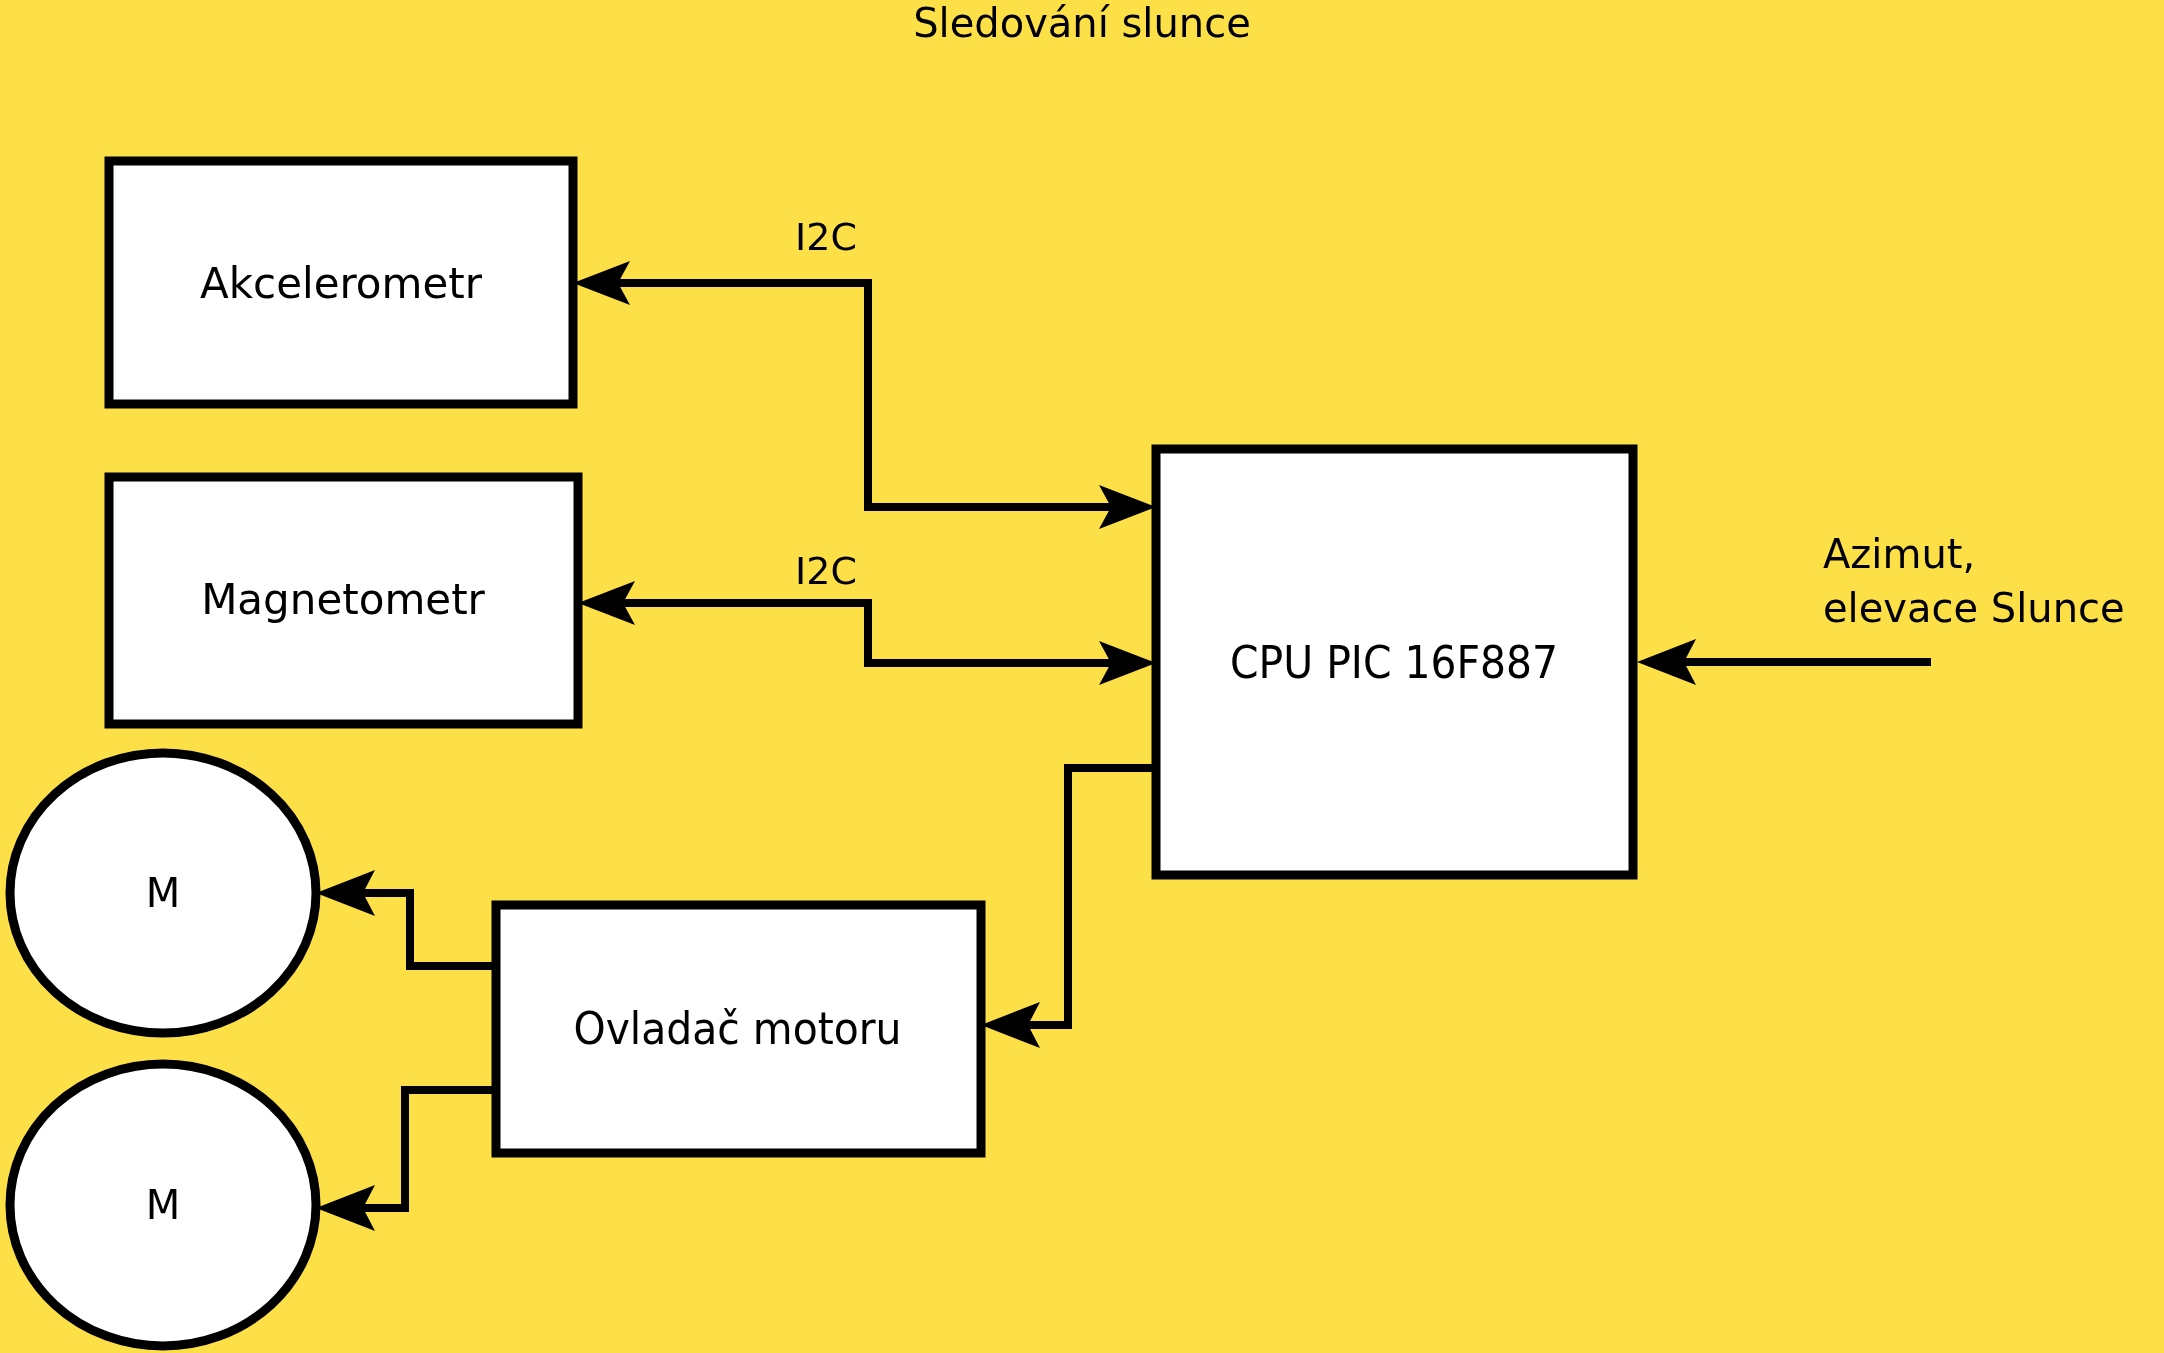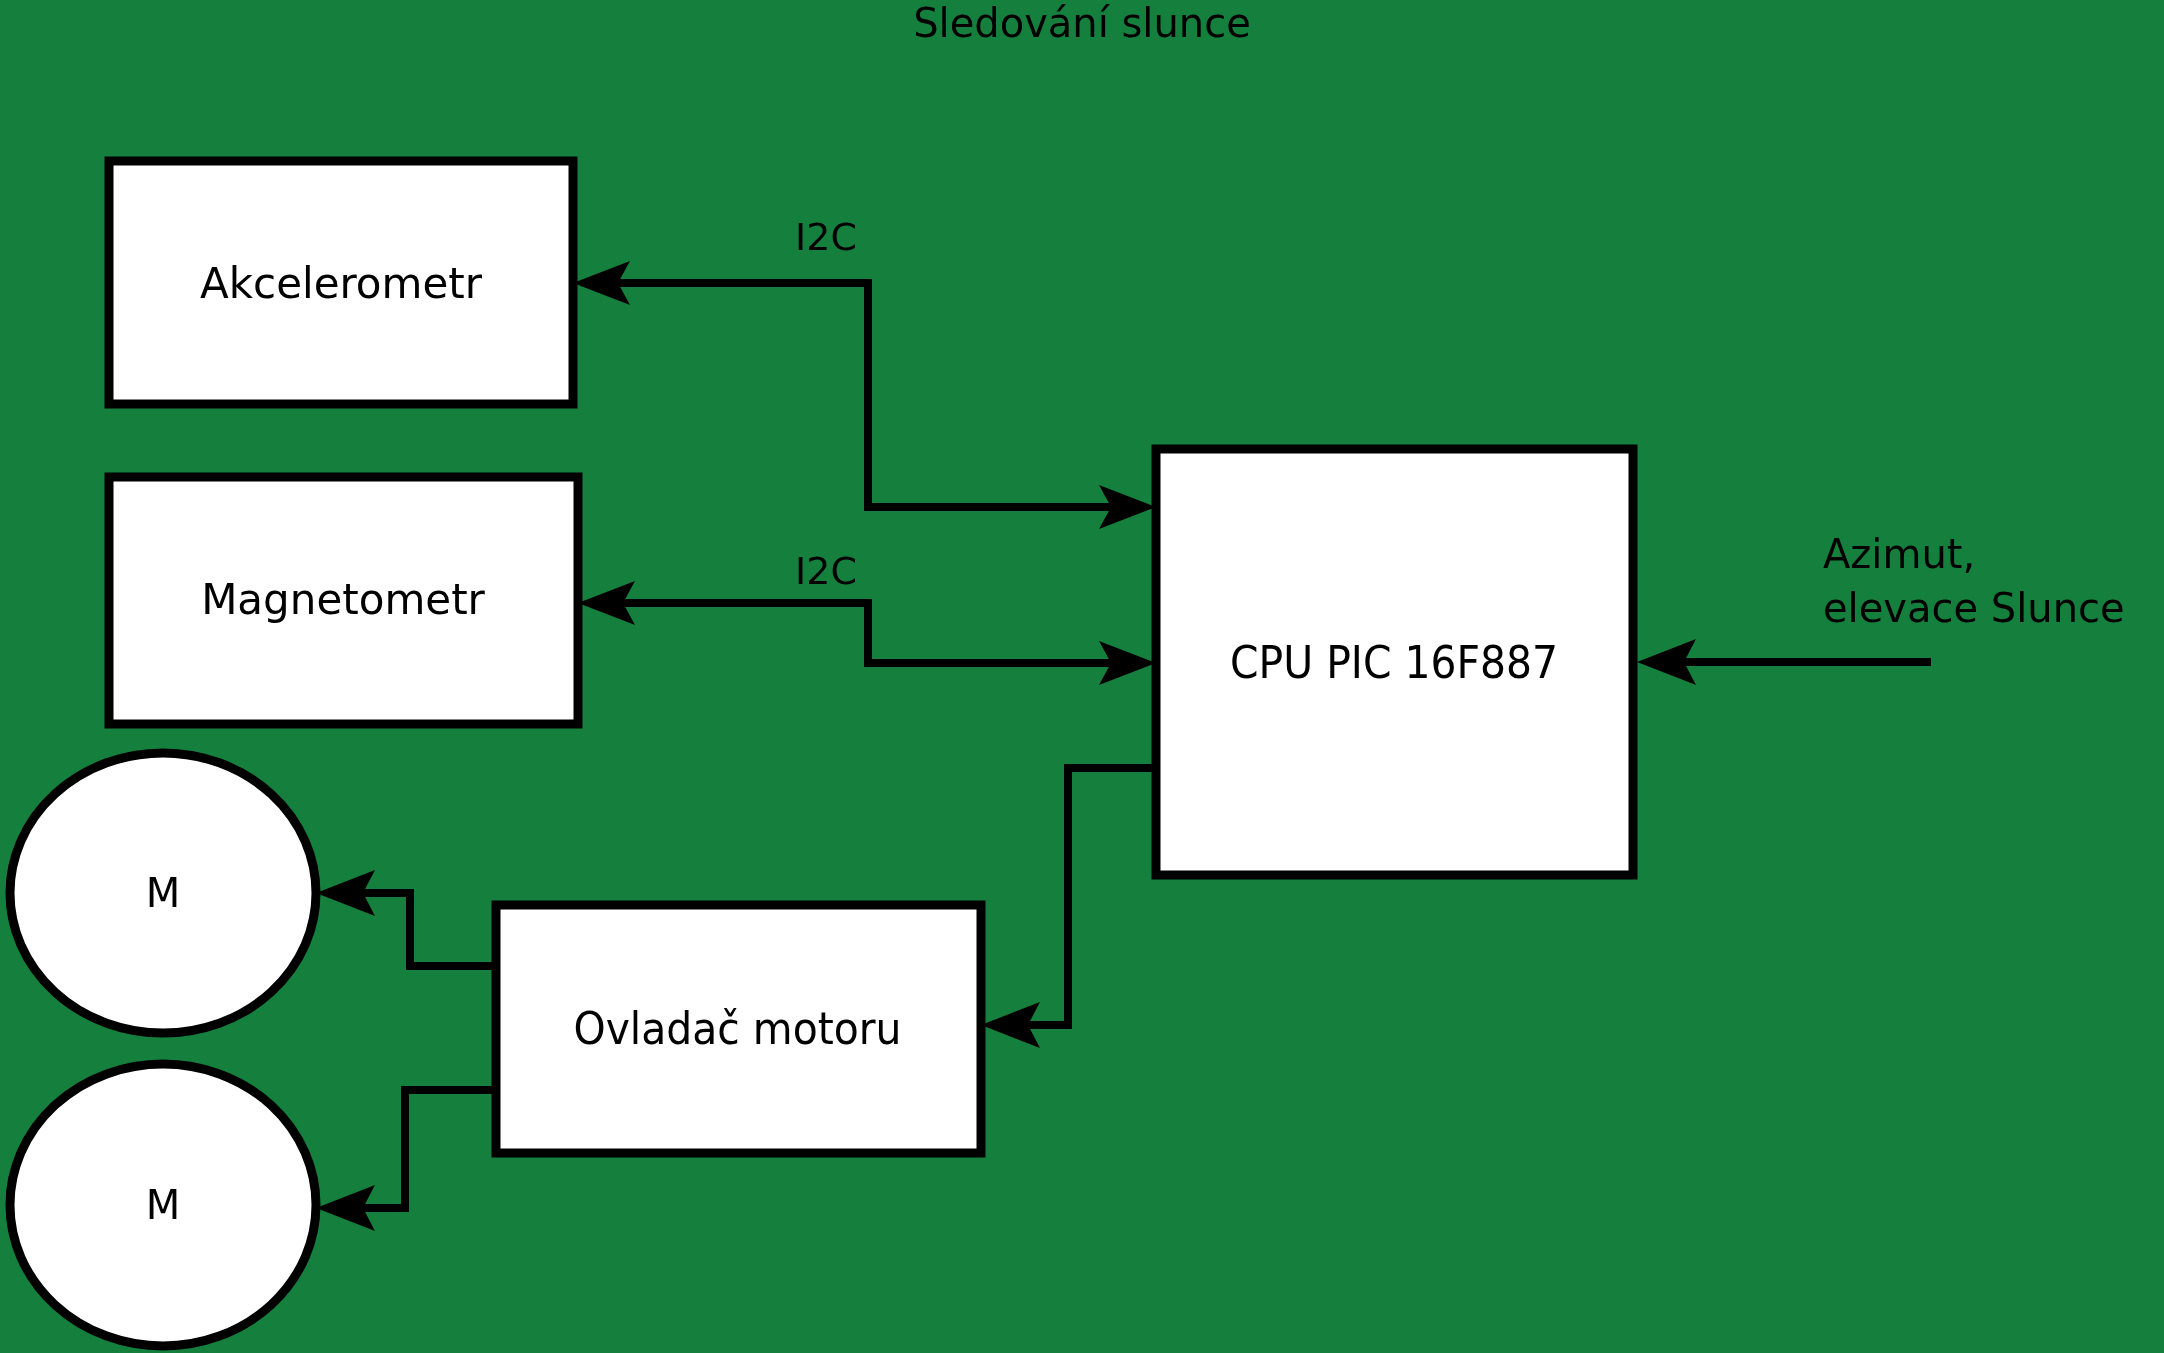--- a/index.html
+++ b/index.html
@@ -9,21 +9,21 @@
     background: #ffffff;
   }
   body {
     font-family: "DejaVu Sans", "Liberation Sans", sans-serif;
     color: #000000;
   }
   #canvas {
     position: relative;
     width: 2164px;
     height: 1353px;
-    background: #15803d;
+    background: #fde047;
     overflow: hidden;
   }
   #diagram-svg {
     position: absolute;
     left: 0;
     top: 0;
     width: 2164px;
     height: 1353px;
   }
   .node-text {

